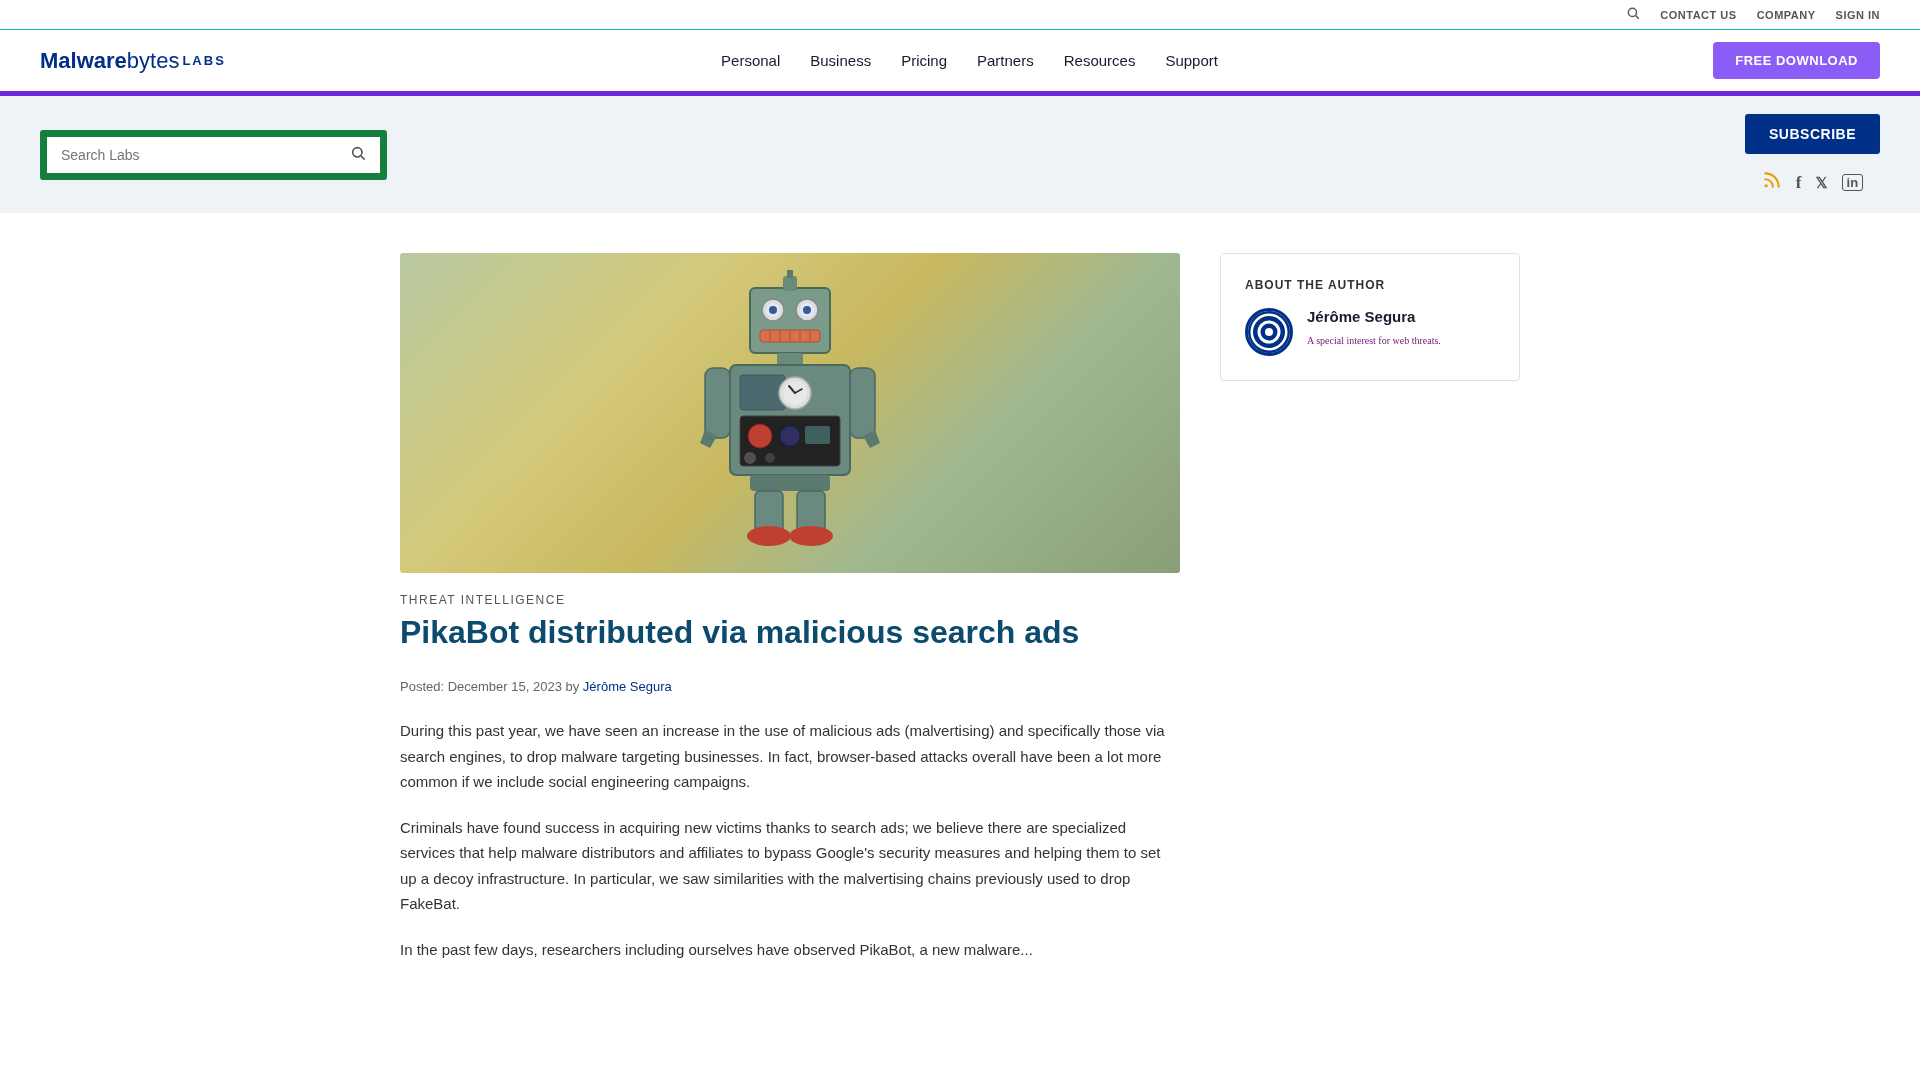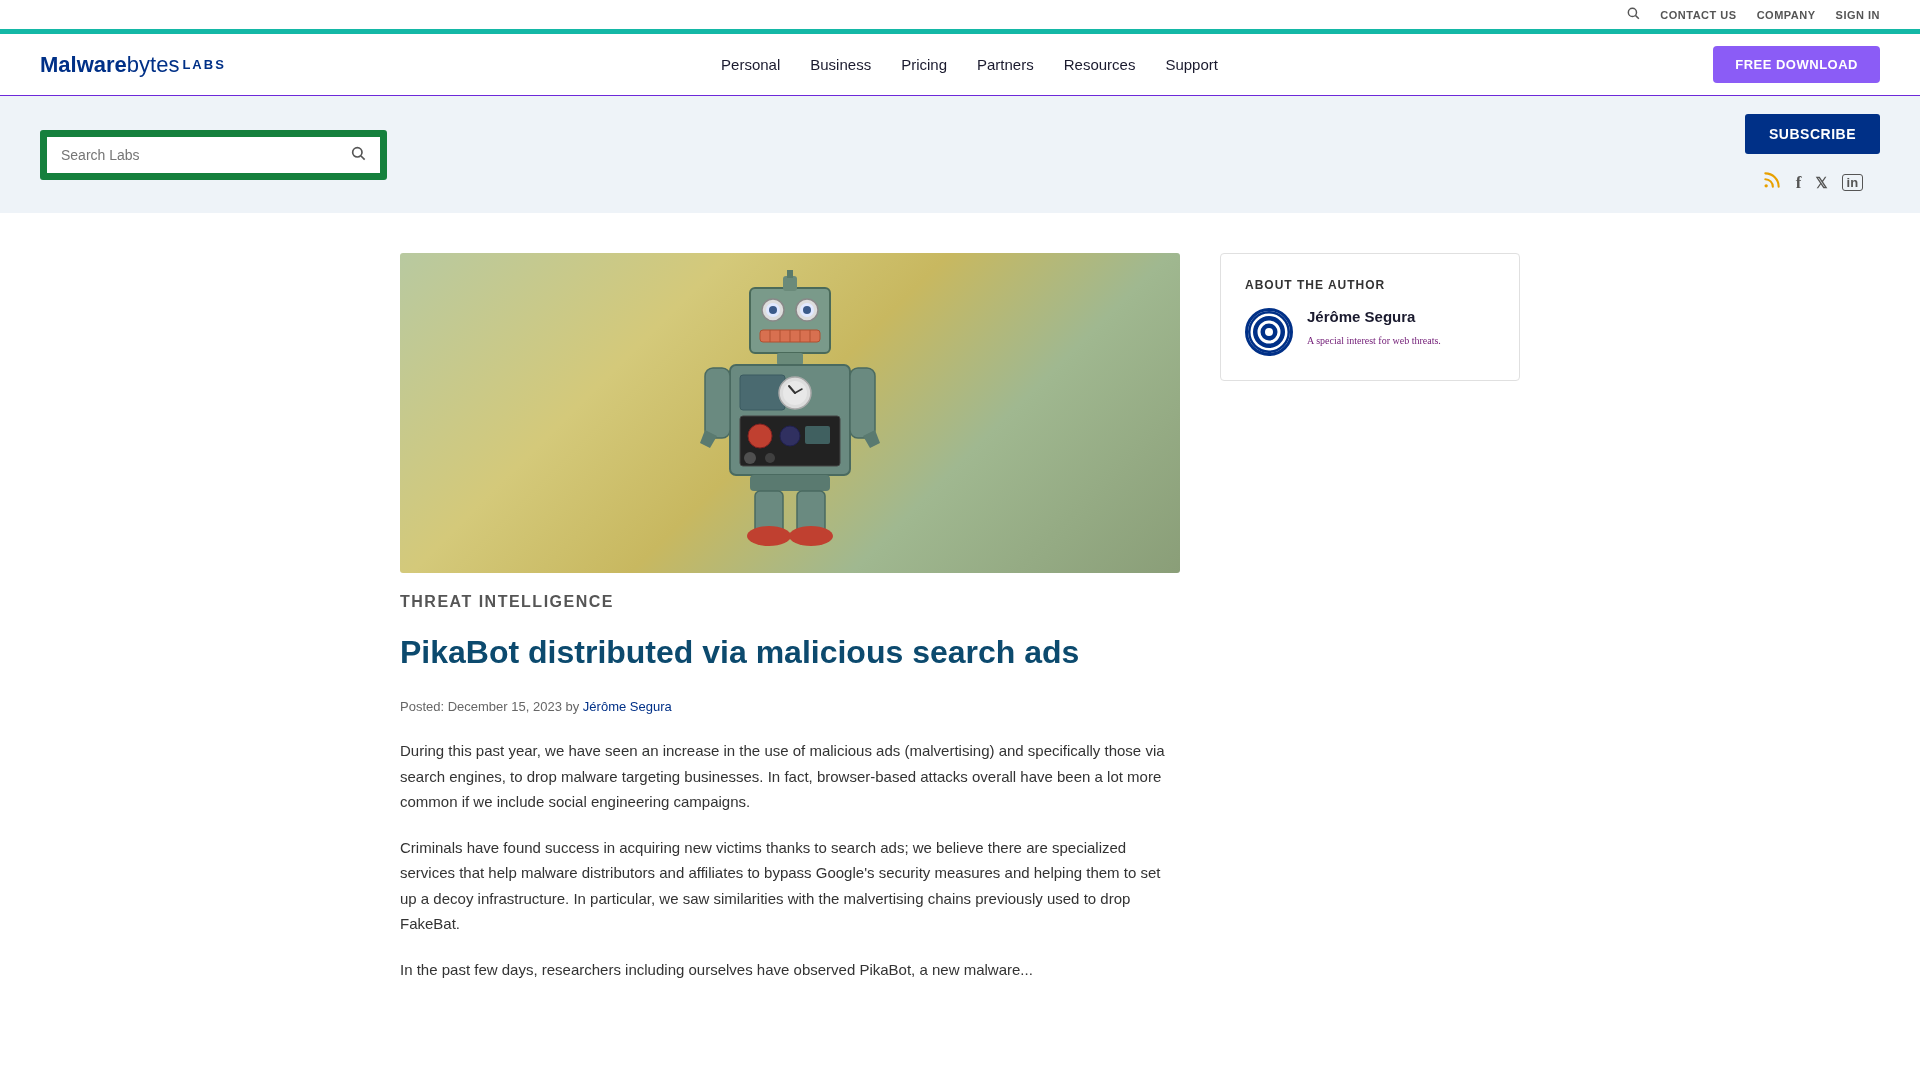--- a/index.html
+++ b/index.html
@@ -1,21 +1,21 @@
 <!DOCTYPE html>
 <html><head>
   <meta charset="utf-8">
   <style>
     * { margin: 0; padding: 0; box-sizing: border-box; }
     body { font-family: -apple-system, BlinkMacSystemFont, 'Segoe UI', Arial, sans-serif; font-size: 16px; color: #333; background: #fff; }
 
     
     .top-bar {
       background: #fff;
-      border-bottom: 5px solid #14b8a6;
+      border-bottom: 1px solid #14b8a6;
       padding: 6px 40px;
       display: flex;
       justify-content: flex-end;
       align-items: center;
       gap: 20px;
     }
     .top-bar a {
       font-size: 11px;
       color: #555;
       text-decoration: none;
@@ -28,21 +28,21 @@
       cursor: pointer;
     }
 
     
     .main-nav {
       background: #fff;
       padding: 12px 40px;
       display: flex;
       align-items: center;
       justify-content: space-between;
-      border-bottom: 1px solid #6d28d9;
+      border-bottom: 5px solid #6d28d9;
     }
     .logo {
       display: flex;
       align-items: center;
       text-decoration: none;
     }
     .nav-links {
       display: flex;
       align-items: center;
       gap: 30px;
@@ -153,26 +153,26 @@
       overflow: hidden;
       margin-bottom: 20px;
       background: linear-gradient(135deg, #b8c9a0 0%, #d4c97a 30%, #c8b860 50%, #a0b890 70%, #8a9e78 100%);
       position: relative;
       display: flex;
       align-items: center;
       justify-content: center;
     }
 
     .category-tag {
-      font-size: 16px;
-      font-weight: 700;
+      font-size: 12px;
+      font-weight: 400;
       color: #555;
       letter-spacing: 1.5px;
       text-transform: uppercase;
-      margin-bottom: 22px;
+      margin-bottom: 6px;
     }
     .article-title {
       font-size: 32px;
       font-weight: 800;
       color: #0c4a6e;
       line-height: 1.2;
       margin-bottom: 28px;
     }
     .article-meta {
       font-size: 13px;

